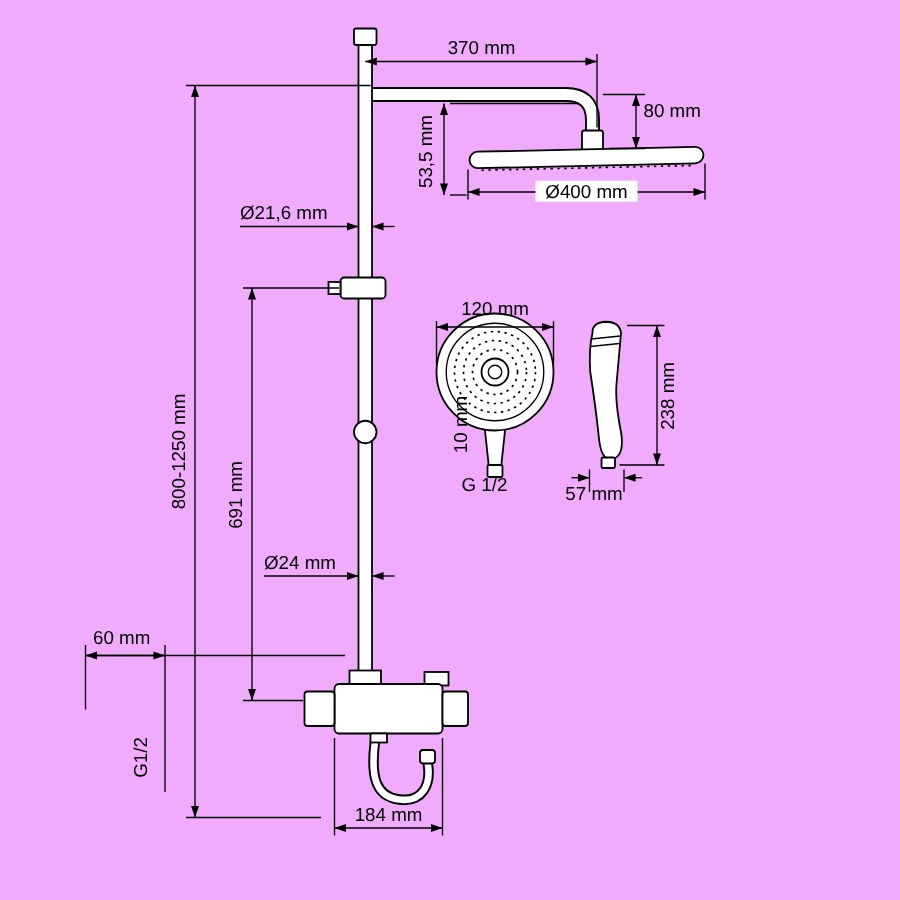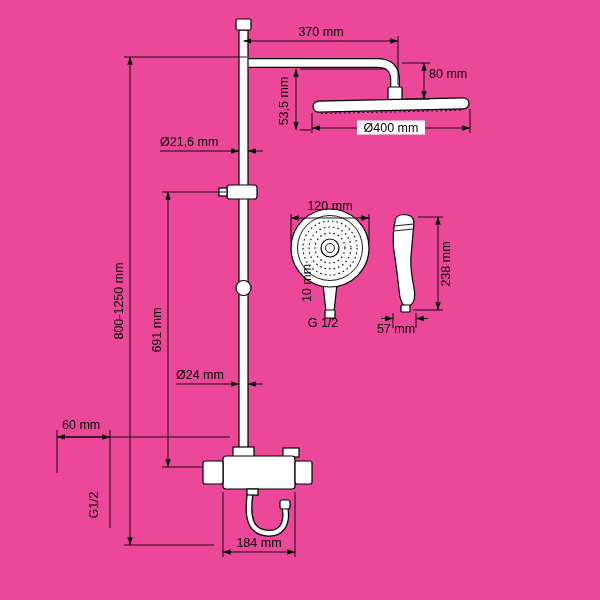--- a/index.html
+++ b/index.html
@@ -1,16 +1,16 @@
 <!DOCTYPE html>
 <html><head>
 <meta charset="utf-8">
 <style>
   html,body{margin:0;padding:0;background:#ffffff;}
-  .stage{width:600px;height:600px;position:relative;background:#ec4899;overflow:hidden;}
+  .stage{width:600px;height:600px;position:relative;background:#f0abfc;overflow:hidden;}
   svg{display:block;}
   .ln{stroke:#000;stroke-width:0.9;fill:none;}
   .thin{stroke:#000;stroke-width:0.9;fill:none;}
   .part{fill:#fff;stroke:#000;stroke-width:1.2;}
   .dots{stroke:#000;stroke-width:1.1;fill:none;stroke-dasharray:1.6,3;}
   .tube-outer{fill:none;stroke:#000;stroke-width:10;}
   .tube-inner{fill:none;stroke:#fff;stroke-width:7.4;}
   .hose-outer{fill:none;stroke:#000;stroke-width:7;}
   .hose-inner{fill:none;stroke:#fff;stroke-width:4.4;}
   .dimtext{font-family:"Liberation Sans",sans-serif;font-size:12.5px;fill:#000;}

